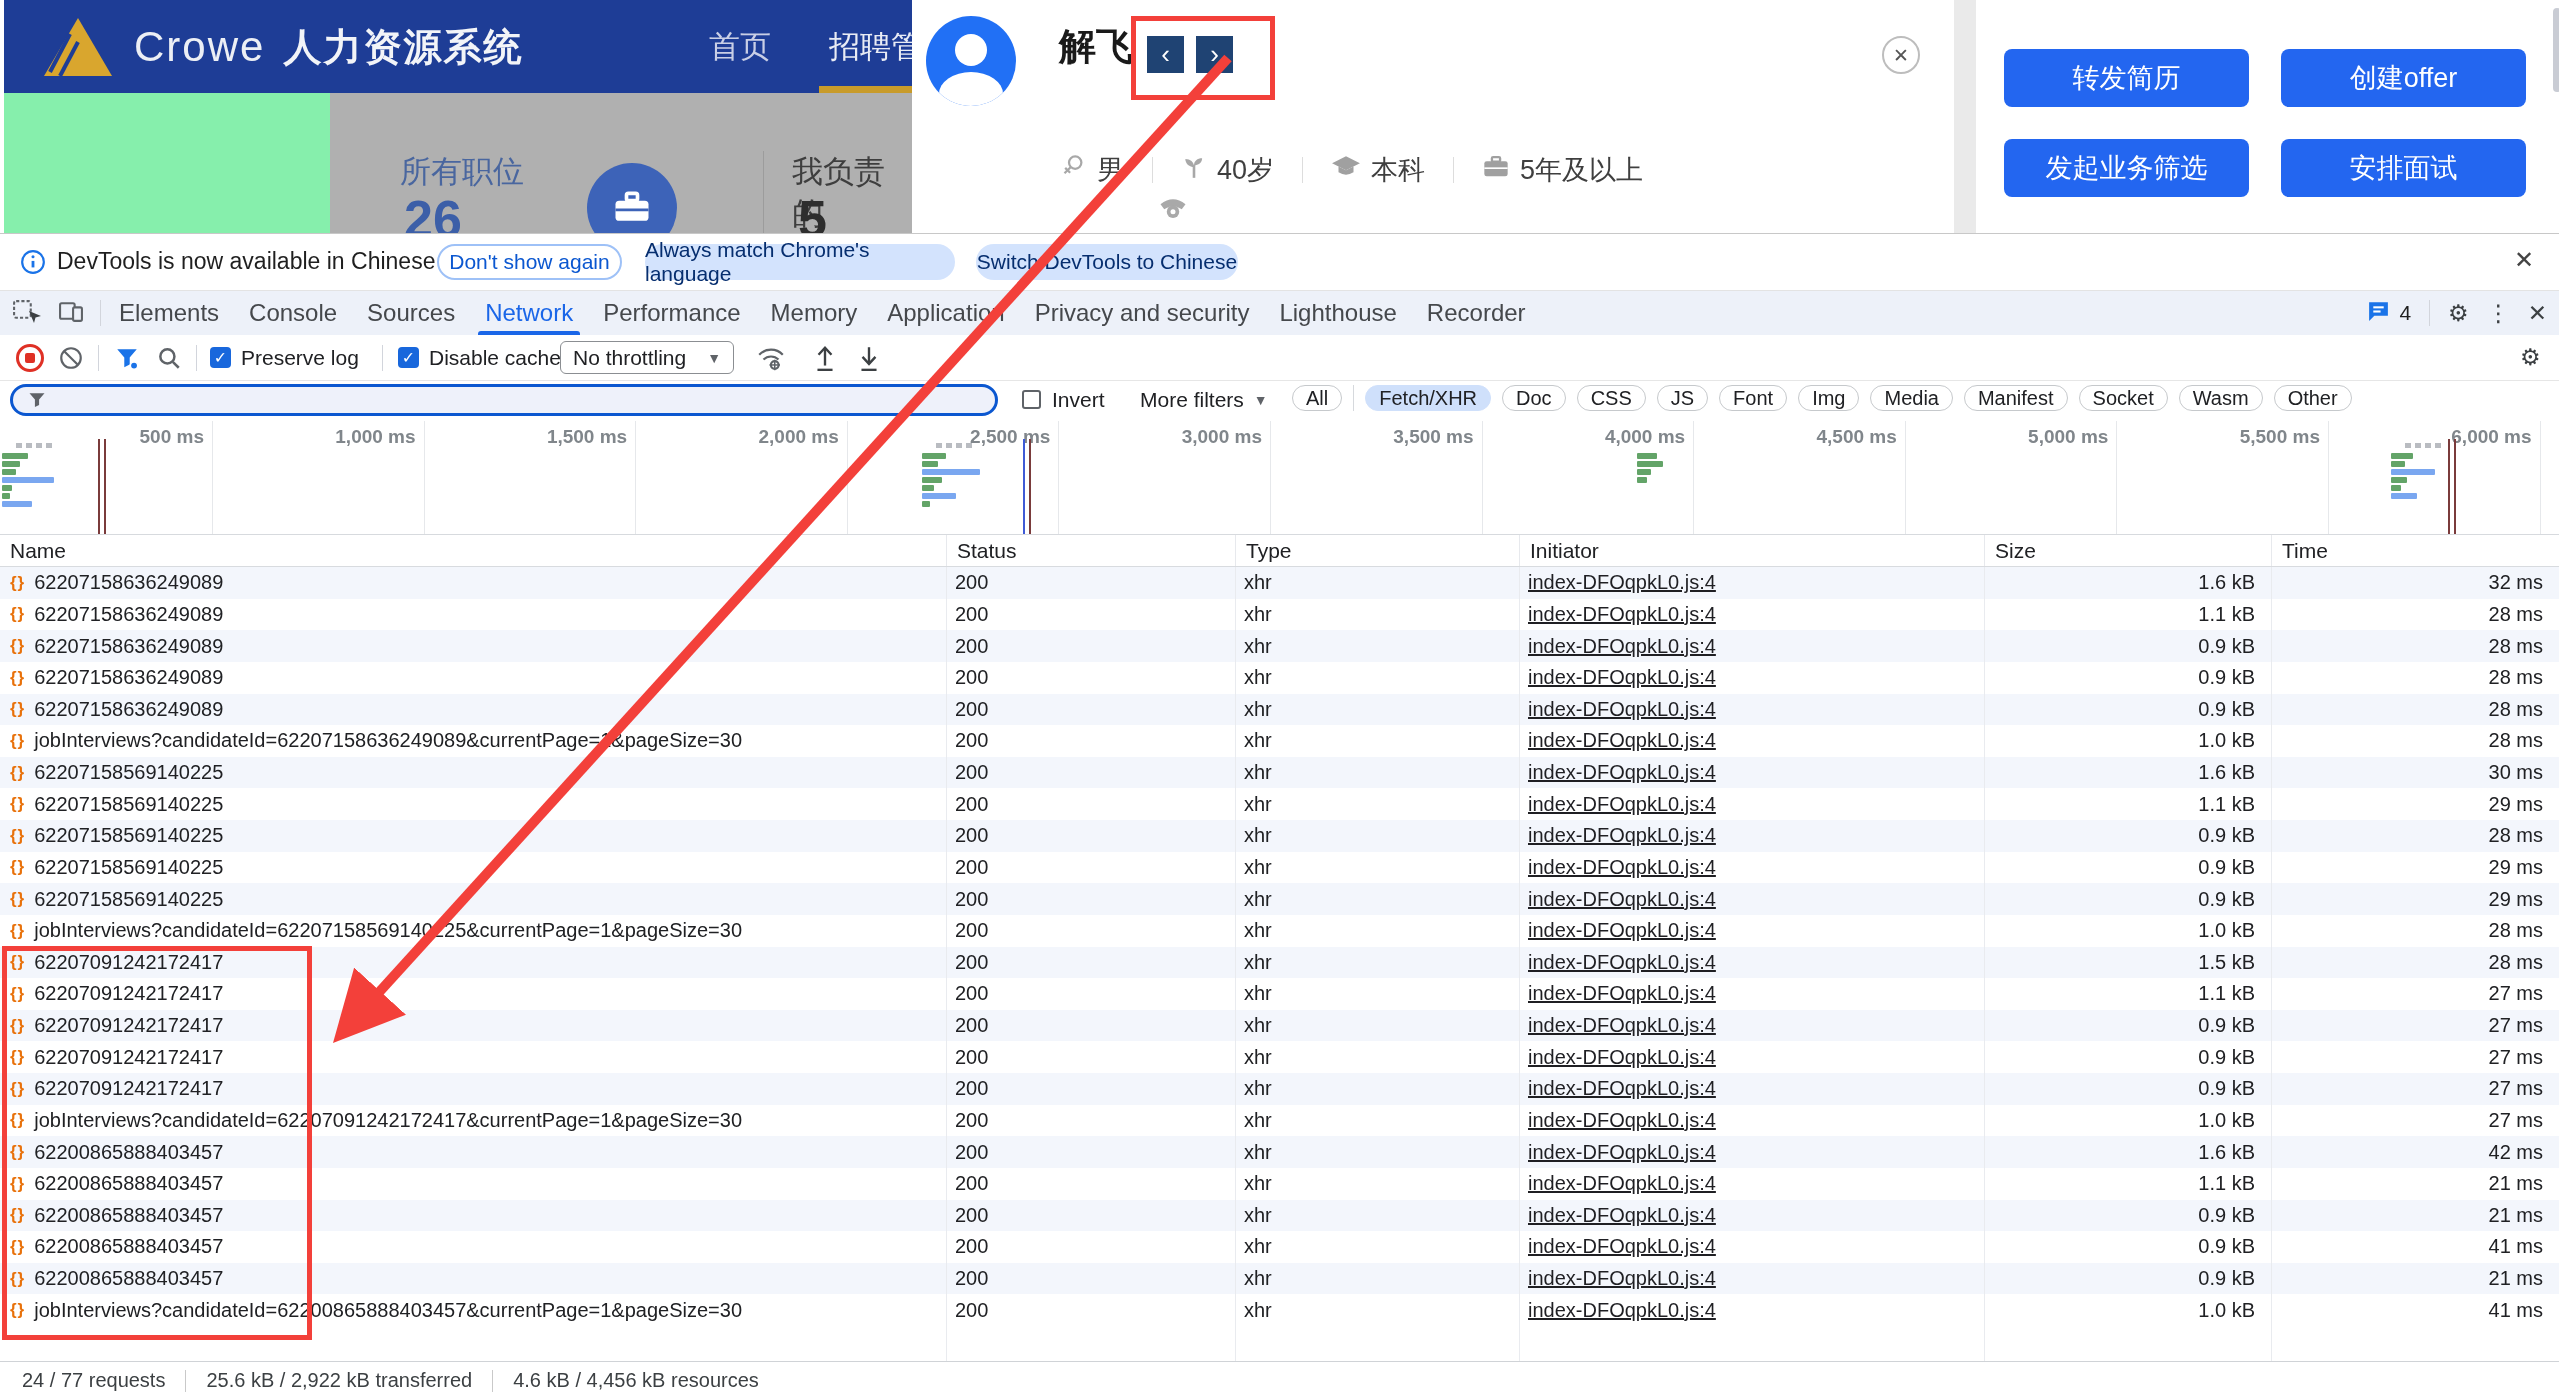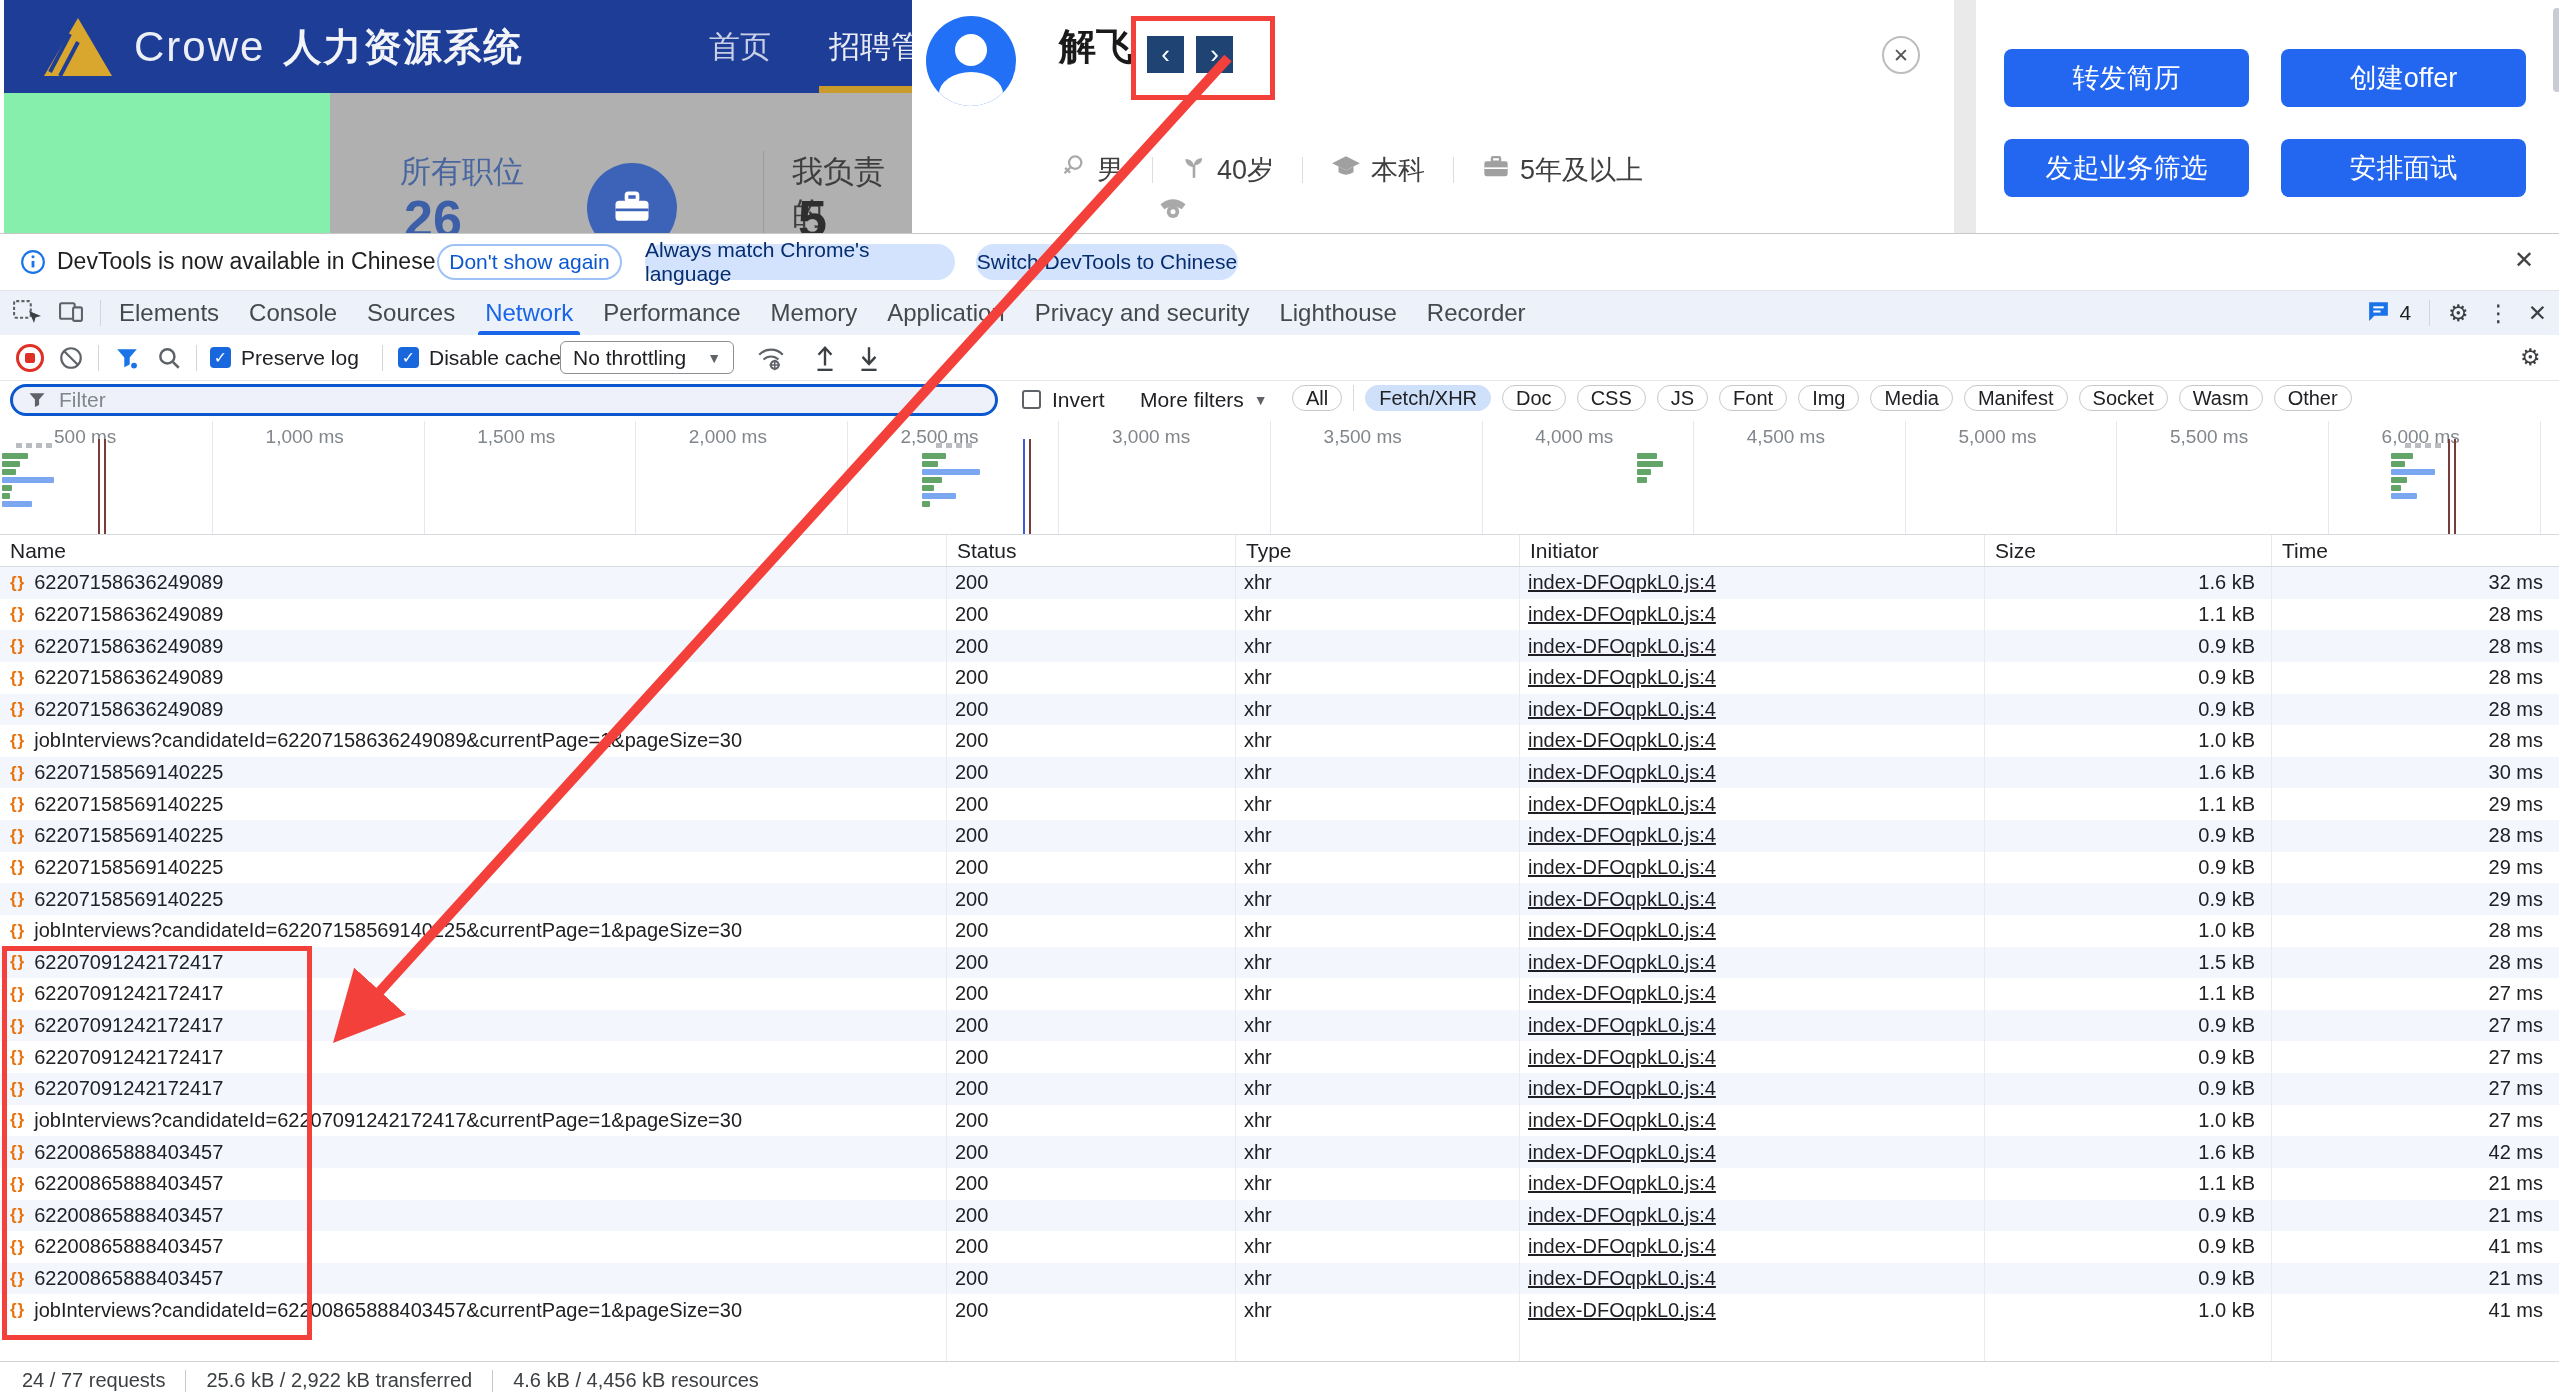--- a/index.html
+++ b/index.html
@@ -89,21 +89,21 @@
   .invert-label{position:absolute;left:1052px;top:7px;font-size:21px;color:#202124;}
   .more-filters{position:absolute;left:1140px;top:7px;font-size:21px;color:#202124;display:flex;gap:10px;align-items:center;}
   .chips{position:absolute;left:1292px;top:4px;display:flex;gap:11px;align-items:center;}
   .chip{height:26px;border:1px solid #c6c9cc;border-radius:16px;padding:0 13px;display:flex;align-items:center;
         font-size:20px;color:#202124;background:#fff;box-sizing:border-box;white-space:nowrap;}
   .chip.active{background:#cfe0fb;border-color:#cfe0fb;}
   .chip-sep{width:1px;height:26px;background:#d6d9dd;}
 
   .overview{position:absolute;left:0;top:187px;width:2559px;height:114px;background:#fff;border-bottom:1px solid #d7dade;box-sizing:border-box;overflow:hidden;}
   .gridline{position:absolute;top:0;width:1px;height:114px;background:#e6e8eb;}
-  .tick{position:absolute;top:5px;width:150px;text-align:left;font-size:19px;color:#80868b;}
+  .tick{position:absolute;top:5px;width:150px;text-align:right;font-size:19px;color:#80868b;font-weight:bold;}
   .wbar{position:absolute;height:6px;border-radius:1px;}
   .wcap{position:absolute;top:22px;height:5px;background:#b9bcc1;width:6px;}
   .marker{position:absolute;top:18px;width:2px;height:96px;}
 
   .thead,.req-row,.filler-row{display:grid;grid-template-columns:947px 289px 284px 465px 287px 287px;}
   .thead{position:absolute;left:0;top:301px;width:2559px;height:32px;font-size:21px;color:#202124;background:#fff;border-bottom:1px solid #d8dbdf;box-sizing:border-box;}
   .thead .hc{display:flex;align-items:center;padding:0 10px;border-right:1px solid #e7e9ed;box-sizing:border-box;overflow:hidden;}
   .thead .hc:last-child{border-right:none;}
   .rows{position:absolute;left:0;top:333px;width:2559px;height:759px;}
   .req-row{height:31.625px;font-size:20px;color:#202124;align-items:center;}
@@ -376,21 +376,20 @@
       <span class="tb" style="left:2520px;">
           <span class="glyph">⚙</span>
         </span>
     </div>
 
     <div class="filterbar">
       <div class="filter-pill">
         <svg width="20" height="20" viewBox="0 0 24 24">
             <path d="M3 4 H21 L14.5 11.5 V18 L9.5 20.5 V11.5 Z" fill="#5f6368"></path>
           </svg>
-        <input placeholder="Filter" style="">
       </div>
       <span class="invert-box"></span>
       <span class="invert-label">Invert</span>
       <span class="more-filters">
         <span>More filters</span>
         <span class="caret">▼</span>
       </span>
       <div class="chips" id="chips">
           <span class="chip">All</span>
           <span class="chip-sep"></span>

